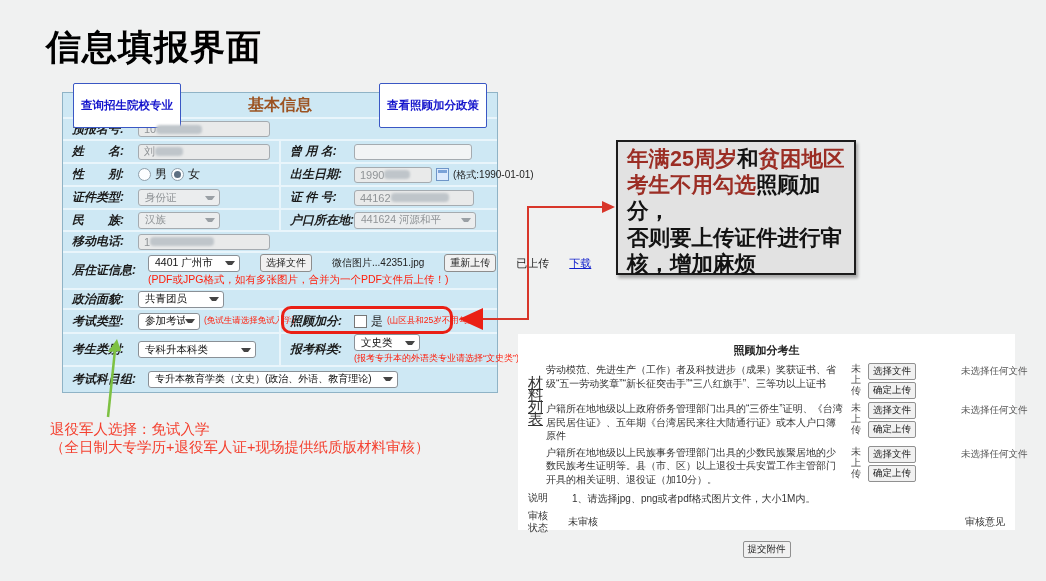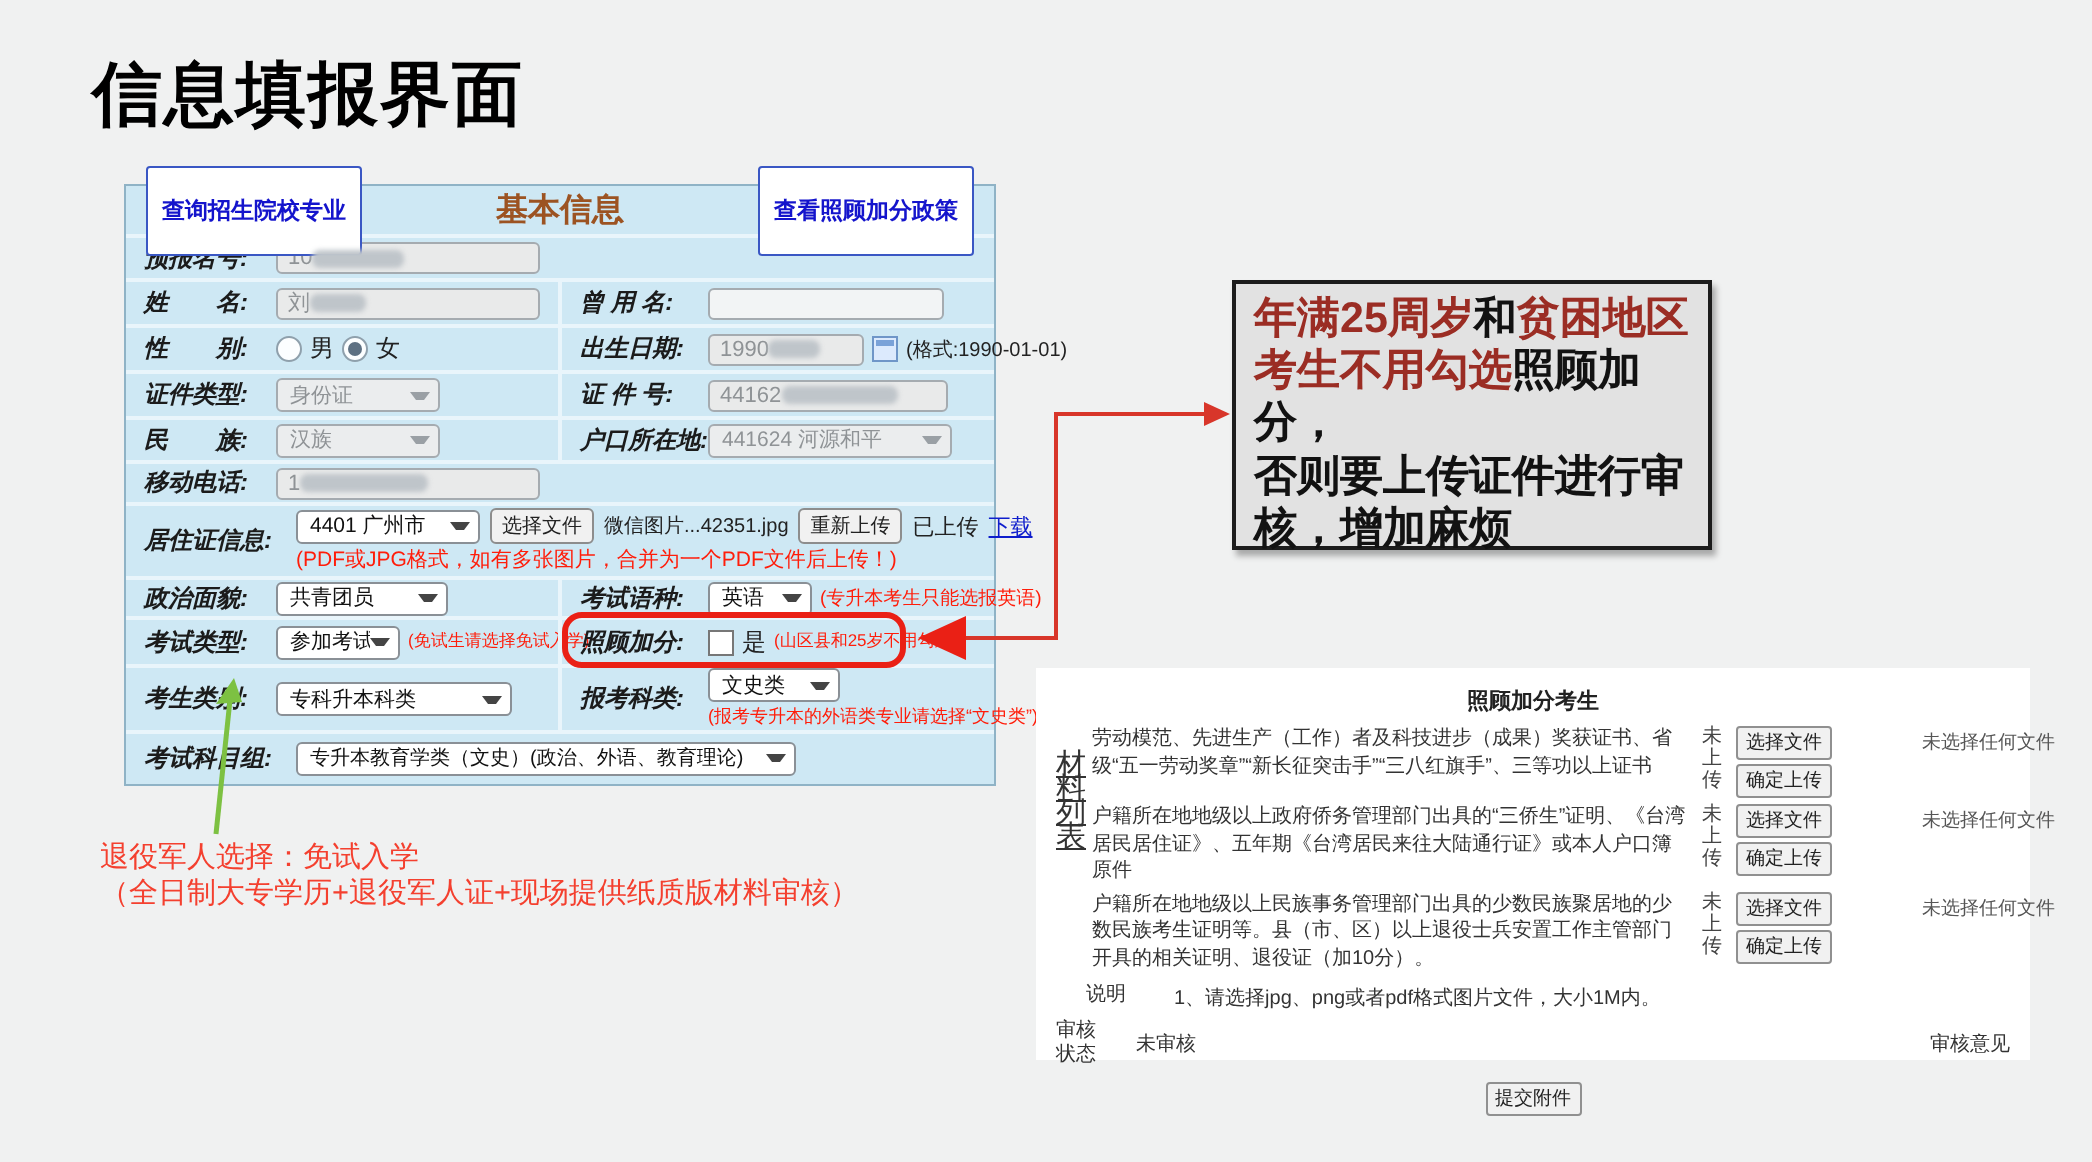--- a/index.html
+++ b/index.html
@@ -81,21 +81,21 @@
   .bp-matlabel{margin:14px 6px 0 0;color:#333;font-size:15px;text-decoration:underline;}
   .bp-rows{flex:1;display:flex;flex-direction:column;gap:3px;}
   .bp-row{display:flex;align-items:flex-start;}
   .bp-item{width:298px;line-height:13.5px;color:#333;flex-shrink:0;}
   .bp-status{margin:0 6px 0 6px;line-height:11px;font-size:10px;color:#444;}
   .bp-upload{display:flex;flex-direction:column;gap:2px;align-items:flex-start;}
   .bp-upl-line{display:flex;align-items:center;gap:5px;}
   .bp-btn{background:#f1f1f1;border:1px solid #909090;border-radius:2px;font-size:9.5px;
           padding:1px 4px;color:#222;cursor:pointer;white-space:nowrap;}
   .bp-nofile{color:#555;font-size:9.5px;white-space:nowrap;margin-left:40px;}
-  .bp-note-row{display:flex;margin-top:6px;align-items:flex-start;margin-left:15px;}
+  .bp-note-row{display:flex;margin-top:6px;align-items:flex-start;}
   .bp-lab{width:26px;line-height:11.5px;flex-shrink:0;color:#333;}
   .bp-note-text{margin-left:14px;}
   .bp-audit-row{display:flex;margin-top:4px;align-items:center;}
   .bp-audit-status{margin-left:14px;}
   .bp-opinion{margin-left:auto;}
   .bp-submit{text-align:center;margin-top:8px;}
 </style>
 </head>
 <body>
 
@@ -193,48 +193,41 @@
           <span>1</span>
           <span class="smudge" style="width:64px"></span>
         </span>
       </div>
     </div>
 
     <div class="frow" style="height:37px">
       <div class="cell" style="flex:1;align-items:center;">
         <span class="lbl lblwide">居住证信息:</span>
         <span class="stacked">
-          <span style="display:flex;align-items:center;gap:5px;">
+          <span style="display:flex;align-items:center;gap:20px;">
             <span class="select" style="width:92px">
               <span>4401 广州市</span>
             </span>
             <button class="file-btn">选择文件</button>
             <span class="plain-11" style="font-size:10px">微信图片...42351.jpg</span>
             <button class="file-btn">重新上传</button>
             <span class="plain-11">已上传</span>
             <span class="dl-link">下载</span>
           </span>
           <span class="note-red" style="font-size:10.5px">(PDF或JPG格式，如有多张图片，合并为一个PDF文件后上传！)</span>
         </span>
       </div>
     </div>
 
     <div class="frow" style="height:20px">
       <div class="cell L">
         <span class="lbl">政治面貌:</span>
         <span class="select" style="width:86px">
           <span>共青团员</span>
         </span>
-      </div>
-      <div class="cell R">
-        <span class="lbl">考试语种:</span>
-        <span class="select" style="width:52px">
-          <span>英语</span>
-        </span>
-        <span class="note-red">(专升本考生只能选报英语)</span>
       </div>
     </div>
 
     <div class="frow" style="height:24px">
       <div class="cell L">
         <span class="lbl">考试类型:</span>
         <span class="select" style="width:62px">
           <span>参加考试</span>
         </span>
         <span class="note-red" style="font-size:8.5px">(免试生请选择免试入学)</span>

